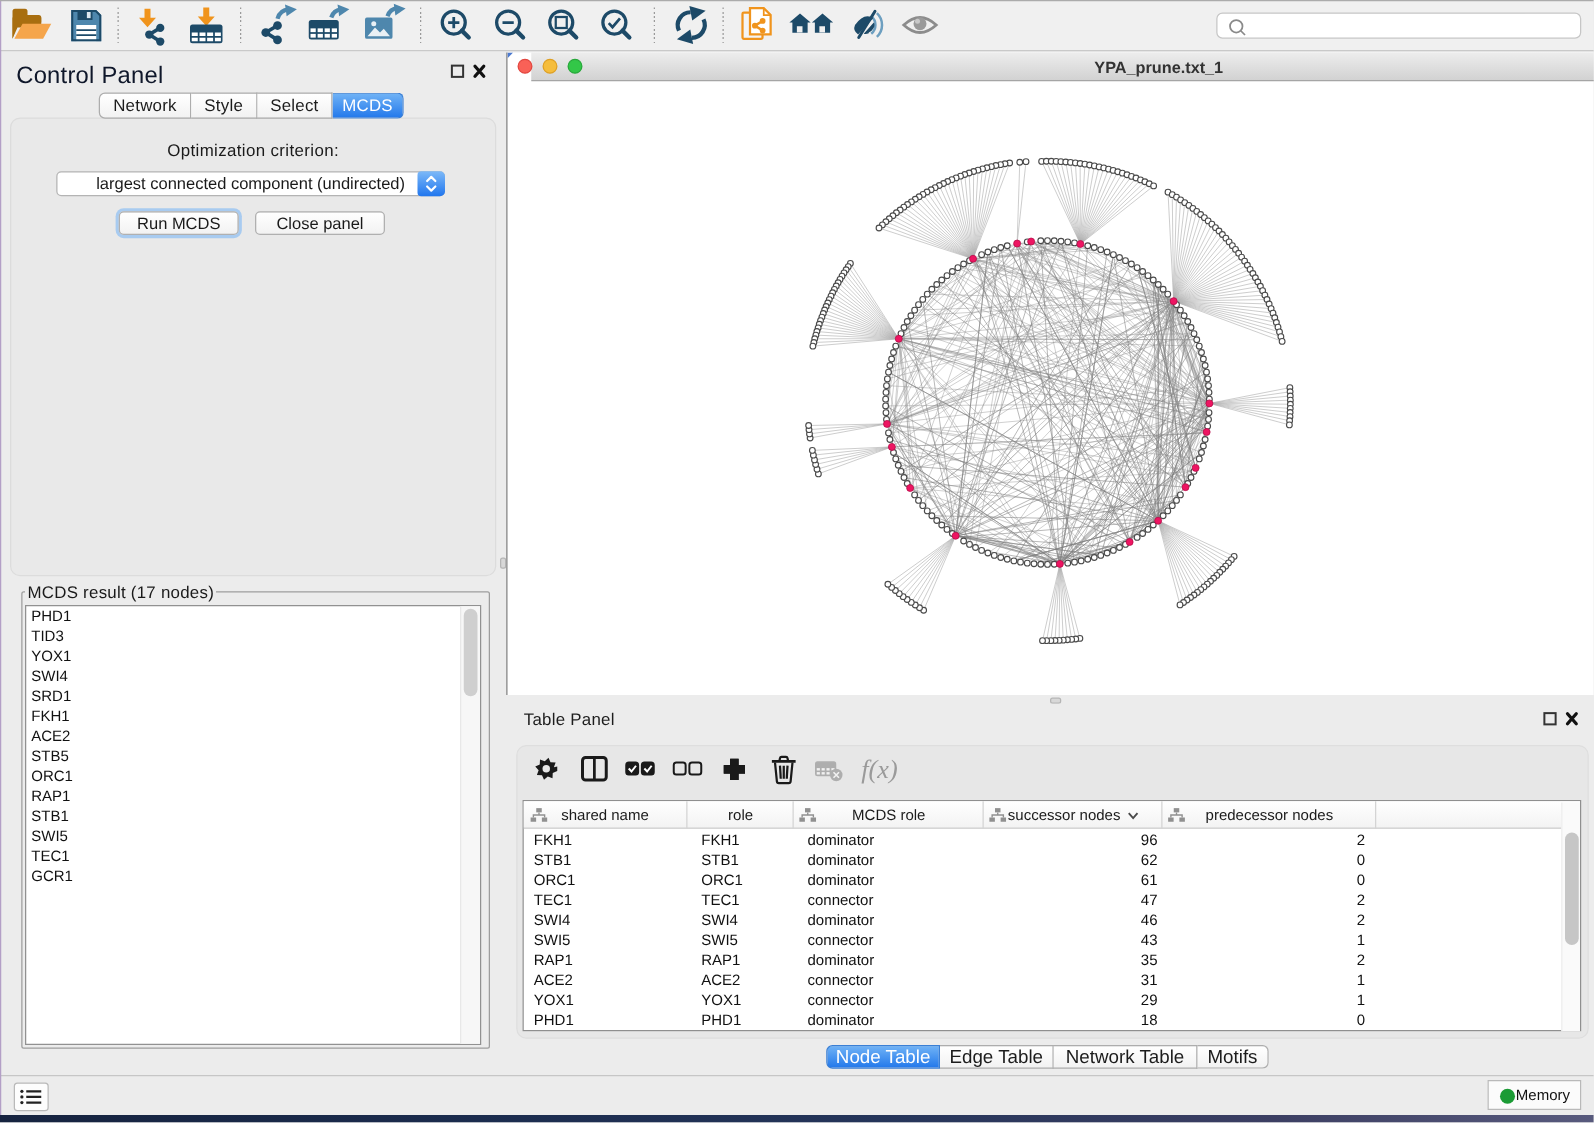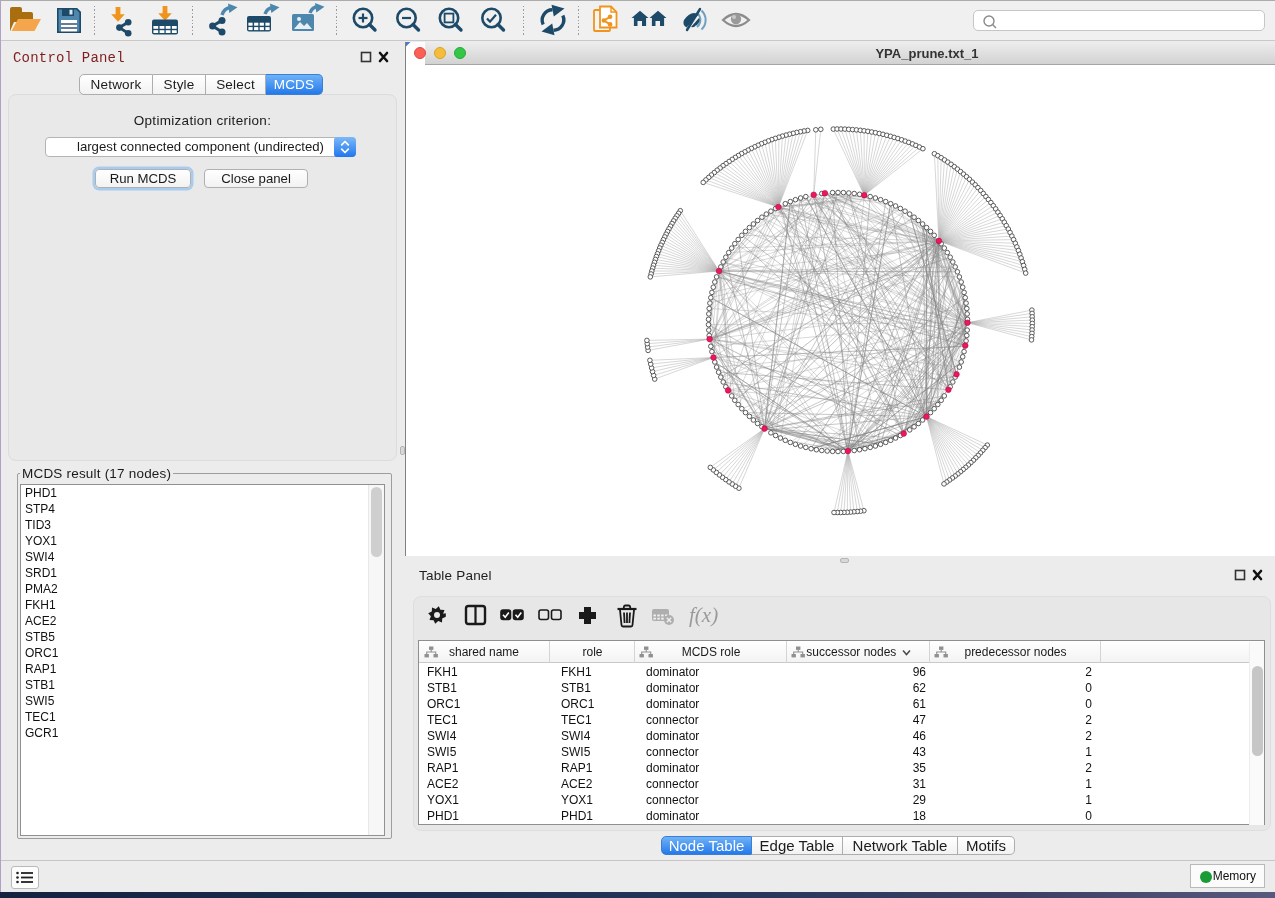--- a/index.html
+++ b/index.html
@@ -7,21 +7,21 @@
   body { font-family:"Liberation Sans", sans-serif; background:#ececec; position:relative; }
   .abs { position:absolute; }
 
   
   #toolbar { left:0; top:0; width:1275px; height:41px; background:#f0f0f0; border-bottom:1px solid #c9c9c9; }
   .tsep { position:absolute; top:6px; height:29px; width:1px; background:repeating-linear-gradient(to bottom,#9a9a9a 0 1.4px,rgba(0,0,0,0) 1.4px 3.4px); }
   #searchbox { position:absolute; left:973px; top:10px; width:292px; height:21px; background:#fff; border:1px solid #c6c6c6; border-radius:5px; }
 
   
   #cpanel { left:1px; top:42px; width:404px; height:818px; background:#ececec; }
-  #cp-title { position:absolute; left:13px; top:50px; font-size:14px; letter-spacing:0.2px; color:#7f1d1d;font-family:Liberation Mono, monospace; }
+  #cp-title { position:absolute; left:13px; top:50px; font-size:19px; letter-spacing:0.2px; color:#0f172a; }
   .wicons { position:absolute; top:51px; width:30px; height:12px; }
   #cp-inner { position:absolute; left:8px; top:94px; width:389px; height:367px; background:#e9e9e9; border:1px solid #dcdcdc; border-radius:8px; }
   .tabrow { position:absolute; top:74px; height:21px; display:flex; }
   .tab { height:21px; line-height:20px; text-align:center; font-size:13.5px; letter-spacing:0.2px; color:#1c1c1c; background:linear-gradient(#ffffff,#f2f2f2); border:1px solid #adadad; border-left:none; }
   .tab.first { border-left:1px solid #adadad; border-radius:5px 0 0 5px; }
   .tab.last { border-radius:0 5px 5px 0; }
   .tab.sel { background:linear-gradient(#6fb2f6,#2479eb); color:#fff; border-color:#3a7fd5; }
 
   #optlabel { position:absolute; left:8px; top:113px; width:389px; text-align:center; font-size:13.5px; letter-spacing:0.3px; color:#1a1a1a; }
   #combo { position:absolute; left:45px; top:137px; width:311px; height:20px; background:#fff; border:1px solid #b4b4b4; border-radius:4px; font-size:13.2px; color:#1a1a1a; text-align:center; line-height:18px; }
@@ -222,26 +222,24 @@
       </svg></div>
 </div>
 <div class="btn" id="runbtn">Run MCDS</div>
 <div class="btn" id="closebtn">Close panel</div>
 
 <fieldset id="mcdsres">
     <legend>MCDS result (17 nodes)</legend>
   </fieldset>
 <div id="mcdslist">
     <div class="it">PHD1</div>
-    <div class="it">STP4</div>
     <div class="it">TID3</div>
     <div class="it">YOX1</div>
     <div class="it">SWI4</div>
     <div class="it">SRD1</div>
-    <div class="it">PMA2</div>
     <div class="it">FKH1</div>
     <div class="it">ACE2</div>
     <div class="it">STB5</div>
     <div class="it">ORC1</div>
     <div class="it">RAP1</div>
     <div class="it">STB1</div>
     <div class="it">SWI5</div>
     <div class="it">TEC1</div>
     <div class="it">GCR1</div>
     <div id="mcdssb">

